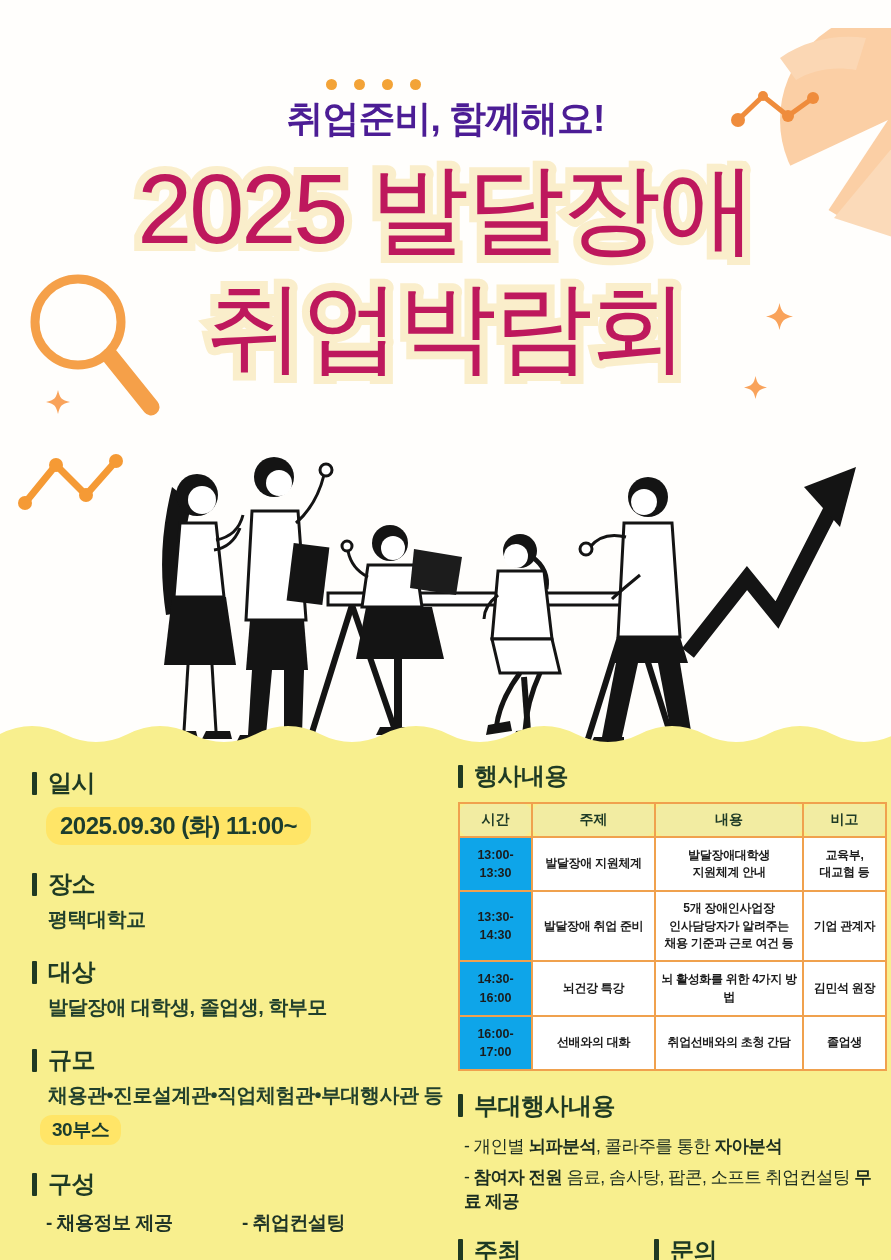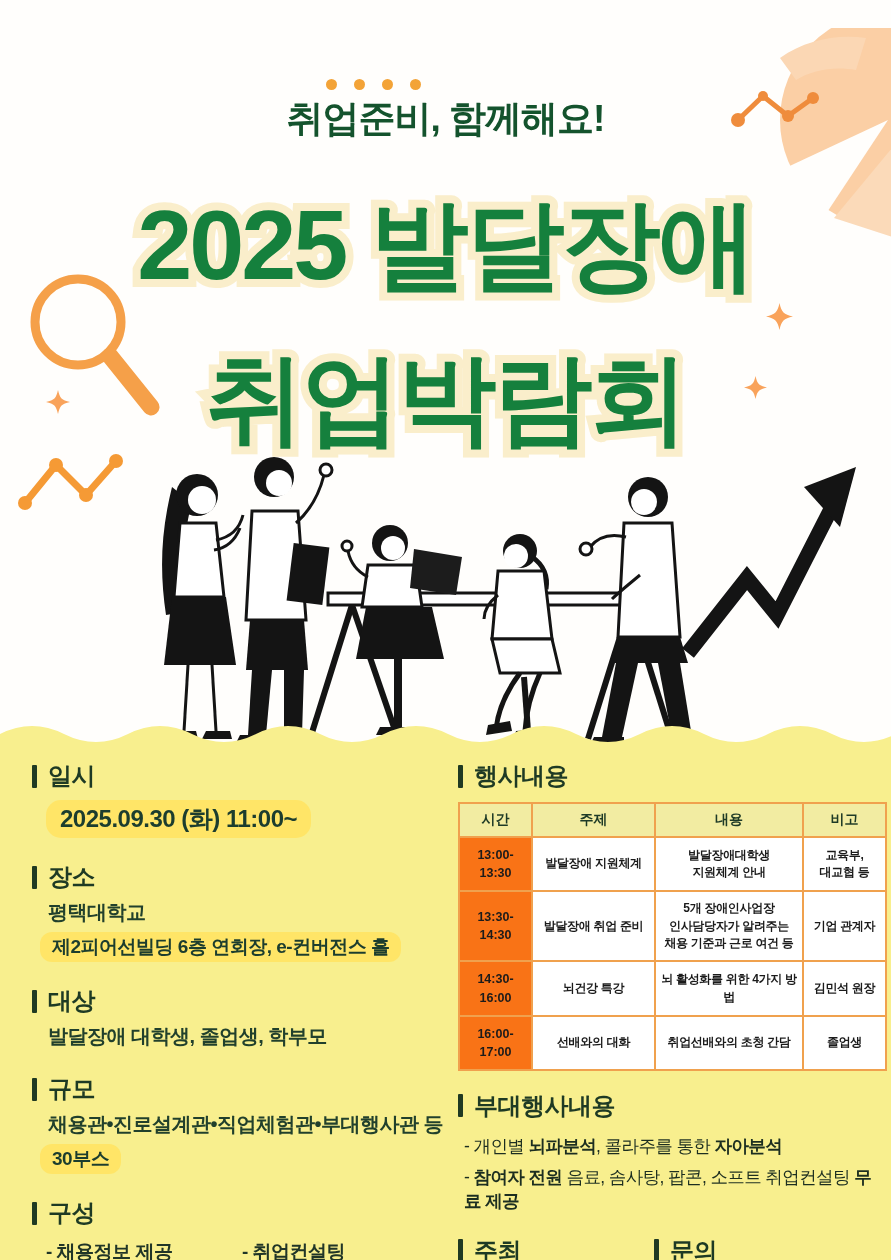--- a/index.html
+++ b/index.html
@@ -8,26 +8,26 @@
   .poster {
     position:relative; width:891px; height:1260px; margin:0 auto;
     background:#fffefc; overflow:hidden;
   }
 
   
   .dots { position:absolute; left:326px; top:79px; display:flex; gap:17px; }
   .dots i { width:11px; height:11px; border-radius:50%; background:#f3a337; }
   .tagline {
     position:absolute; top:94px; left:0; width:100%; text-align:center;
-    font-size:37px; font-weight:bold; color:#14532d; letter-spacing:-1px;
+    font-size:37px; font-weight:bold; color:#4c1d95; letter-spacing:-1px;
   }
   .title-wrap { position:absolute; top:150px; left:0; width:100%; text-align:center; }
   .title-line {
-    position:relative; font-size:99px; line-height:118px; font-weight:bold;
-    color:#15803d; letter-spacing:-3px; white-space:nowrap;margin-top:36px;
+    position:relative; font-size:99px; line-height:118px; font-weight:normal;
+    color:#be185d; letter-spacing:-3px; white-space:nowrap;
   }
   .title-line::before {
     content:attr(data-text); position:absolute; left:0; width:100%; top:0;
     color:#faeecb; -webkit-text-stroke:16px #faeecb; z-index:0;
     text-shadow:0 0 6px #faeecb;
   }
   .title-line span { position:relative; z-index:1; }
 
   .deco { position:absolute; }
   .sparkle { position:absolute; }
@@ -45,34 +45,34 @@
 
   .body-line { font-size:20px; font-weight:bold; color:#21402c; letter-spacing:-0.5px; }
   .pill {
     display:inline-block; background:#ffe567; border-radius:15px; padding:3px 14px;
     font-size:24px; font-weight:bold; color:#1c3d2e; letter-spacing:-0.5px;
   }
   .pill.small { font-size:19px; border-radius:12px; padding:2px 12px; }
 
   .mt6{margin-top:6px;} .mt8{margin-top:8px;}
   .sec { margin-top:23px; }
-  .sec:first-child { margin-top:0; }
+  .sec:first-child { margin-top:7px; }
 
   .comp-grid { display:grid; grid-template-columns:196px 1fr; row-gap:25px; margin-top:10px; padding-left:14px; }
   .comp-item { font-size:19px; font-weight:bold; color:#203527; letter-spacing:-0.5px; }
 
   
   table.schedule { border-collapse:collapse; width:427px; margin-top:10px; table-layout:fixed; }
   table.schedule col.w-time{width:73px;} table.schedule col.w-topic{width:123px;}
   table.schedule col.w-content{width:148px;} table.schedule col.w-note{width:83px;}
   table.schedule th, table.schedule td { border:2px solid #f0a14e; text-align:center; vertical-align:middle; }
-  table.schedule th { background:#f2eca2; color:#1e3a26; font-size:14px; font-weight:bold; padding:7px 2px; }
+  table.schedule th { background:#f2eca2; color:#1e3a26; font-size:14px; font-weight:bold; padding:7px 2px;border-radius:12px; }
   table.schedule td { background:#ffffff; color:#1b1b1b; font-size:12px; font-weight:bold;
     padding:8px 3px; line-height:1.45; white-space:pre-line; letter-spacing:-0.3px; }
-  table.schedule td.c-time { background:#f97316; font-size:12.5px; letter-spacing:0; }
+  table.schedule td.c-time { background:#0ea5e9; font-size:12.5px; letter-spacing:0; }
 
   .side-line { font-size:17.5px; font-weight:500; color:#1c2e20; letter-spacing:-0.6px; margin-top:7px; padding-left:6px; }
   .side-line .xb { font-weight:800; }
 
   .bottom-row { display:flex; margin-top:22px; }
   .host-block { width:196px; }
   .contact-block { flex:1; }
   .host-block .sec-head, .contact-block .sec-head { margin-bottom:6px; }
 </style>
 </head>
@@ -234,23 +234,20 @@
         <span class="pill">2025.09.30 (화) 11:00~</span>
       </div>
     </div>
 
     <div class="sec">
       <div class="sec-head">
           <span class="bar"></span>
         <h2>장소</h2>
         </div>
       <div class="body-line mt6" style="padding-left:16px;">평택대학교</div>
-      <div class="mt6" style="padding-left:8px;">
-        <span class="pill small">제2피어선빌딩 6층 연회장, e-컨버전스 홀</span>
-      </div>
     </div>
 
     <div class="sec">
       <div class="sec-head">
           <span class="bar"></span>
         <h2>대상</h2>
         </div>
       <div class="body-line mt6" style="padding-left:16px;">발달장애 대학생, 졸업생, 학부모</div>
     </div>
 

